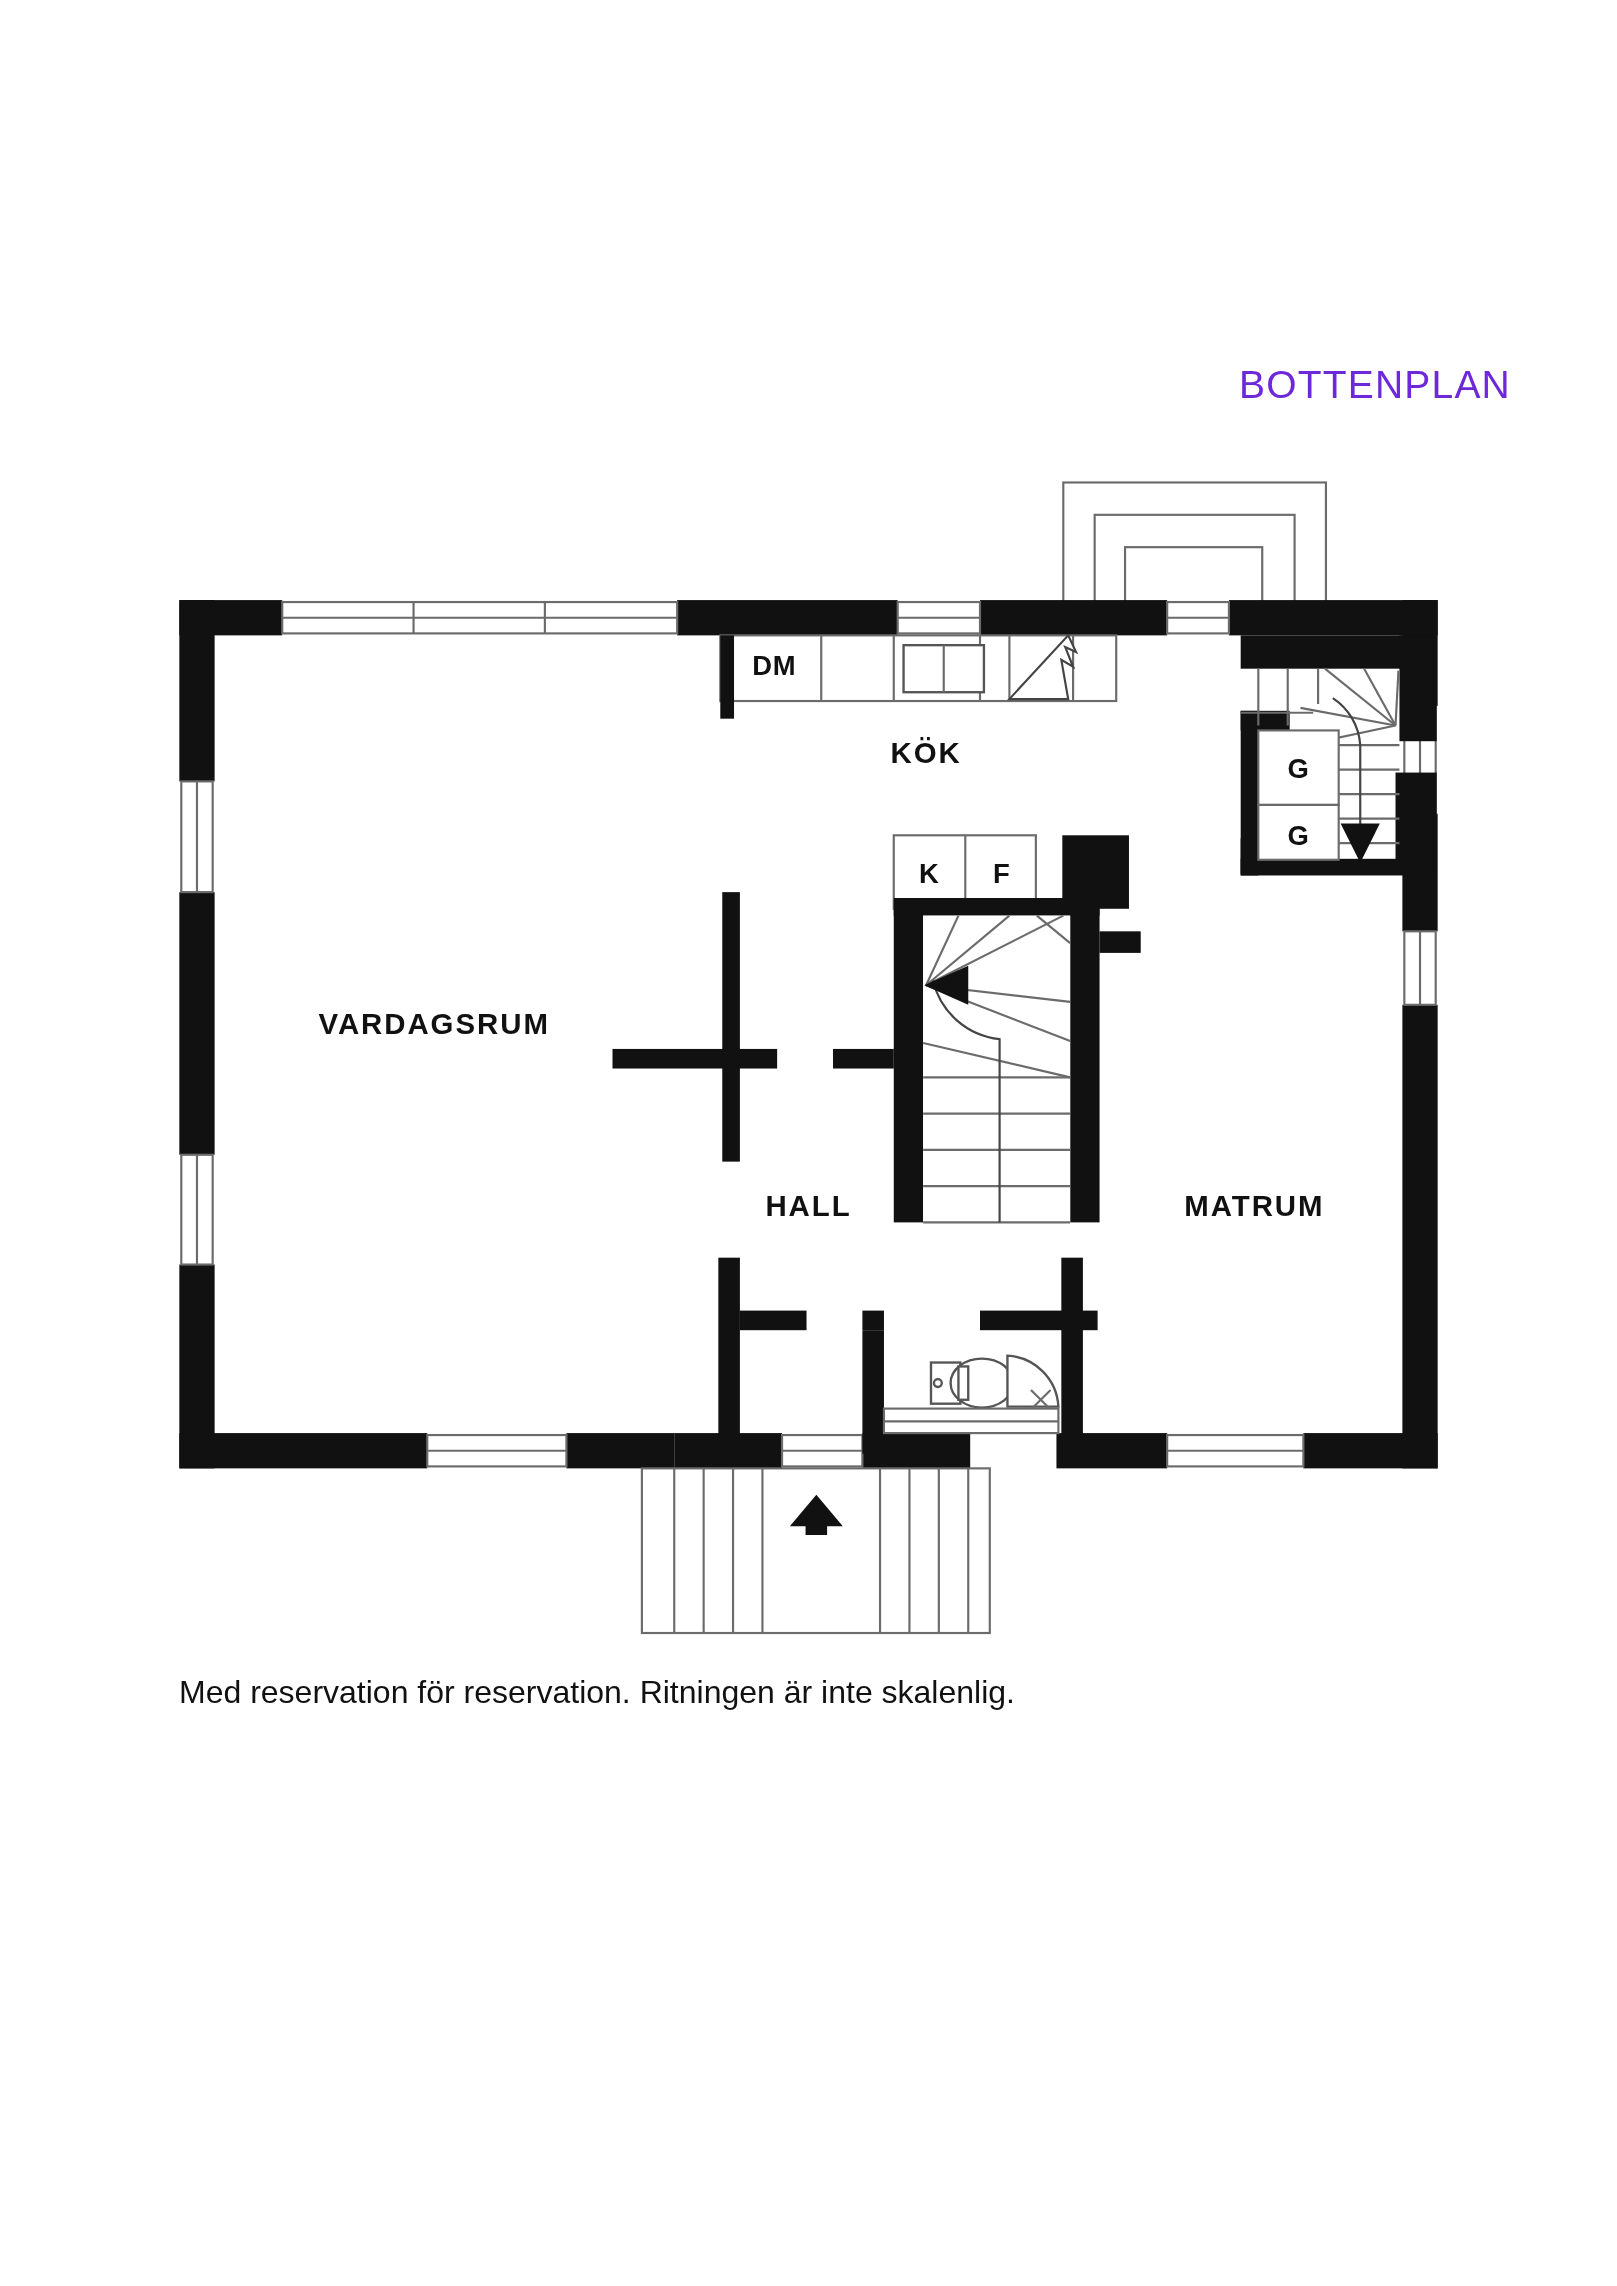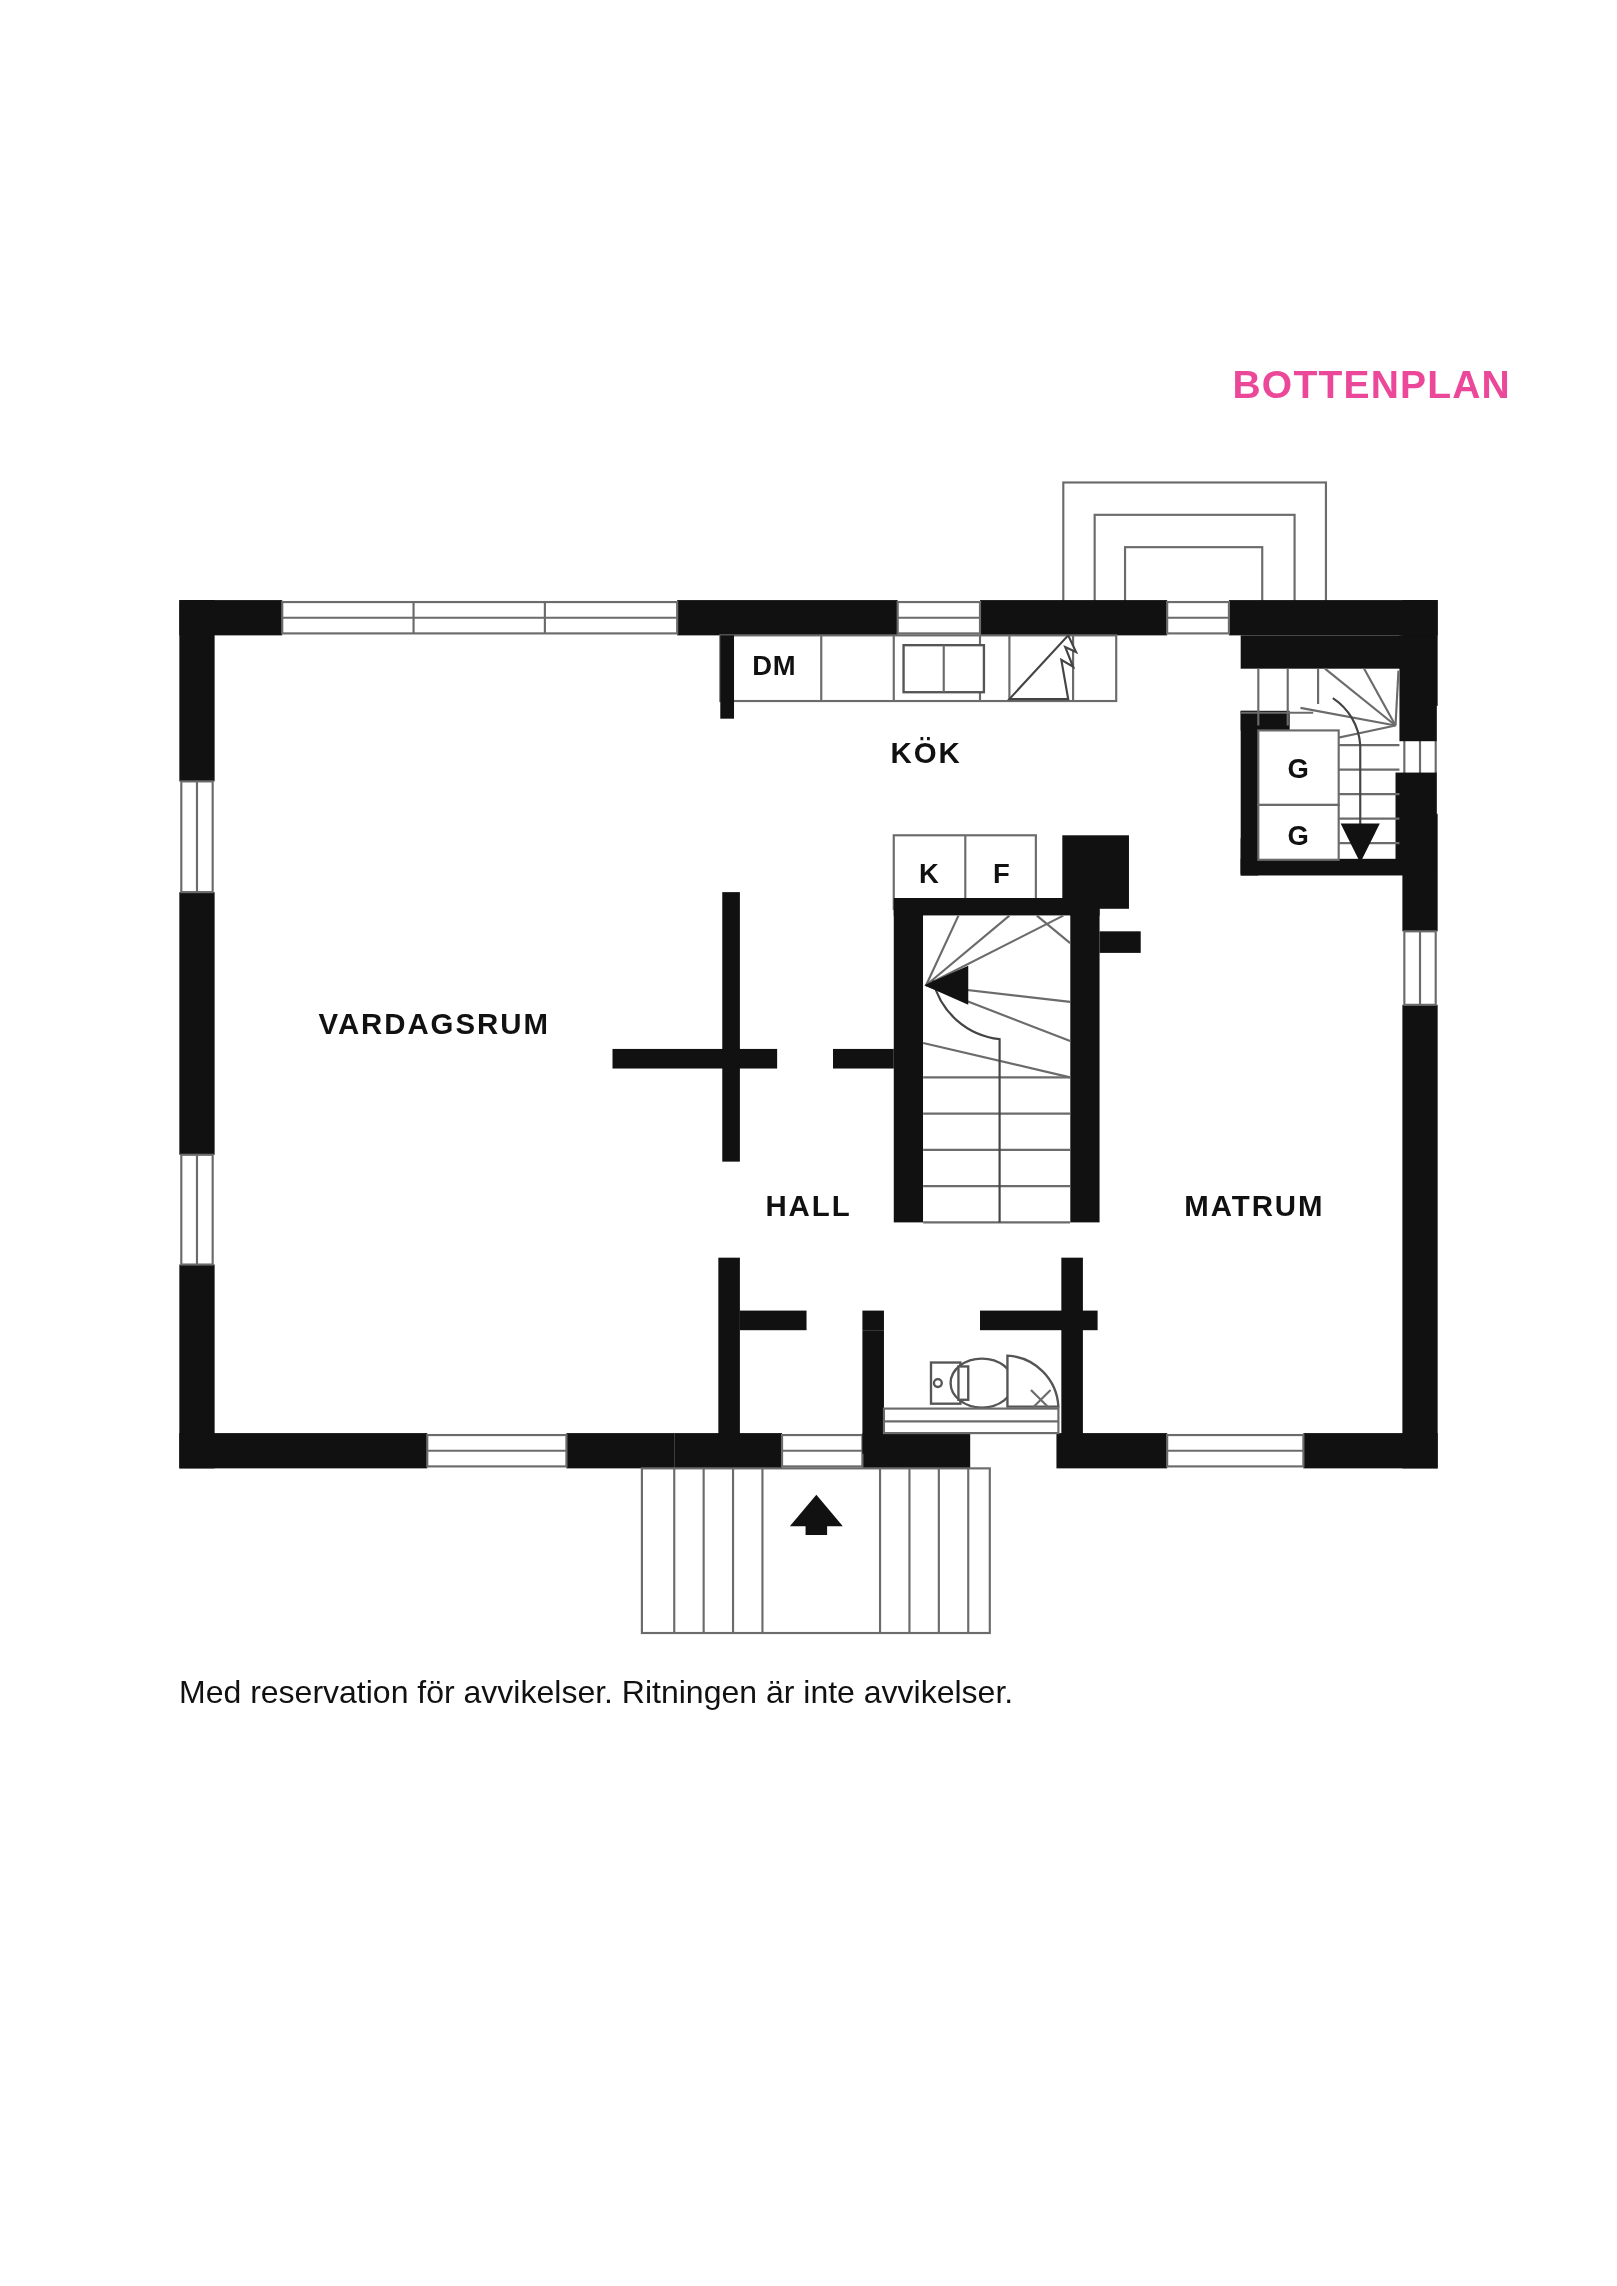--- a/index.html
+++ b/index.html
@@ -8,23 +8,23 @@
     font-family:"Liberation Sans", sans-serif;
     color:#111111;
     position:relative;
     overflow:hidden;
   }
   #plan-title{
     position:absolute;
     right:106px;
     top:363px;
     font-size:39px;
-    font-weight:bold;
+    font-weight:normal;
     letter-spacing:1.2px;
-    color:#ec4899;
+    color:#6d28d9;
     white-space:nowrap;
   }
   #plan-caption{
     position:absolute;
     left:179px;
     top:1674px;
     font-size:32px;
     font-weight:400;
     color:#111111;
     white-space:nowrap;
@@ -52,21 +52,21 @@
   .thin{fill:none;stroke:#6b6b6b;stroke-width:2.2;}
   .thin2{fill:#ffffff;stroke:#6b6b6b;stroke-width:2.2;}
   .fix{fill:#ffffff;stroke:#555555;stroke-width:2.4;}
   .stairline{fill:none;stroke:#444444;stroke-width:2.2;}
   .arrow{fill:#111111;}
 </style>
 </head>
 <body>
 
 <div id="plan-title">BOTTENPLAN</div>
-<div id="plan-caption">Med reservation för avvikelser. Ritningen är inte avvikelser.</div>
+<div id="plan-caption">Med reservation för reservation. Ritningen är inte skalenlig.</div>
 
 <svg id="floorplan-svg" viewBox="0 0 1650 2333">
 
   <g>
     <rect class="thin" x="1085" y="492" width="268" height="125"></rect>
     <rect class="thin" x="1117" y="525" width="204" height="92"></rect>
     <rect class="thin" x="1148" y="558" width="140" height="59"></rect>
   </g>
 
   <g>

